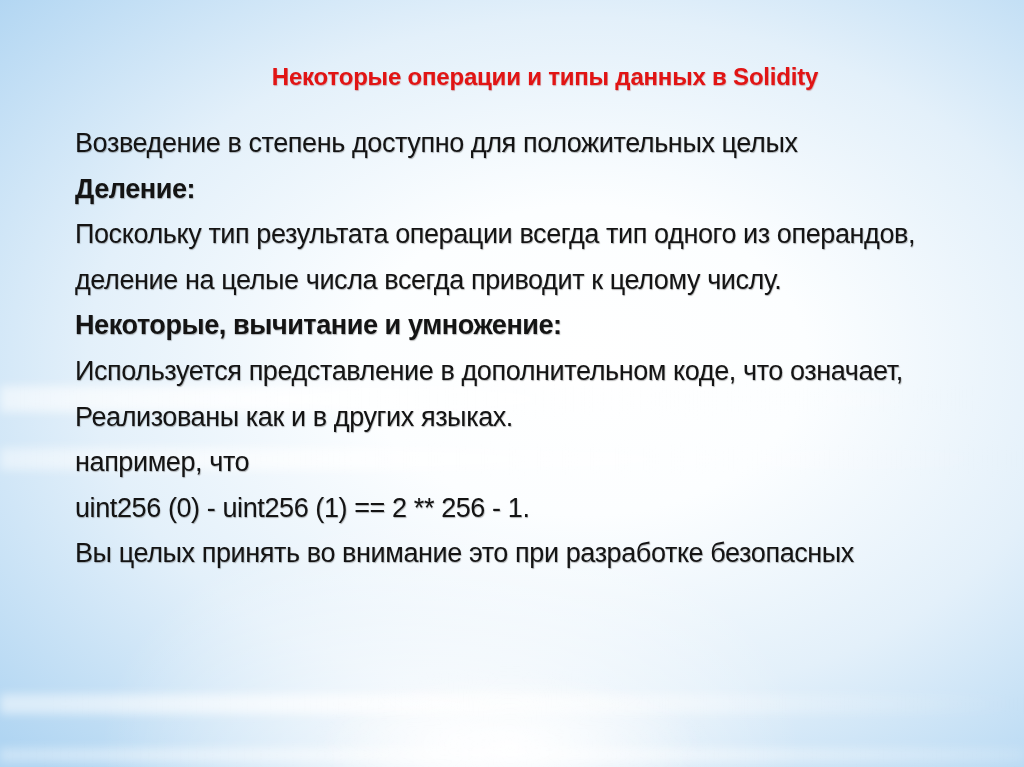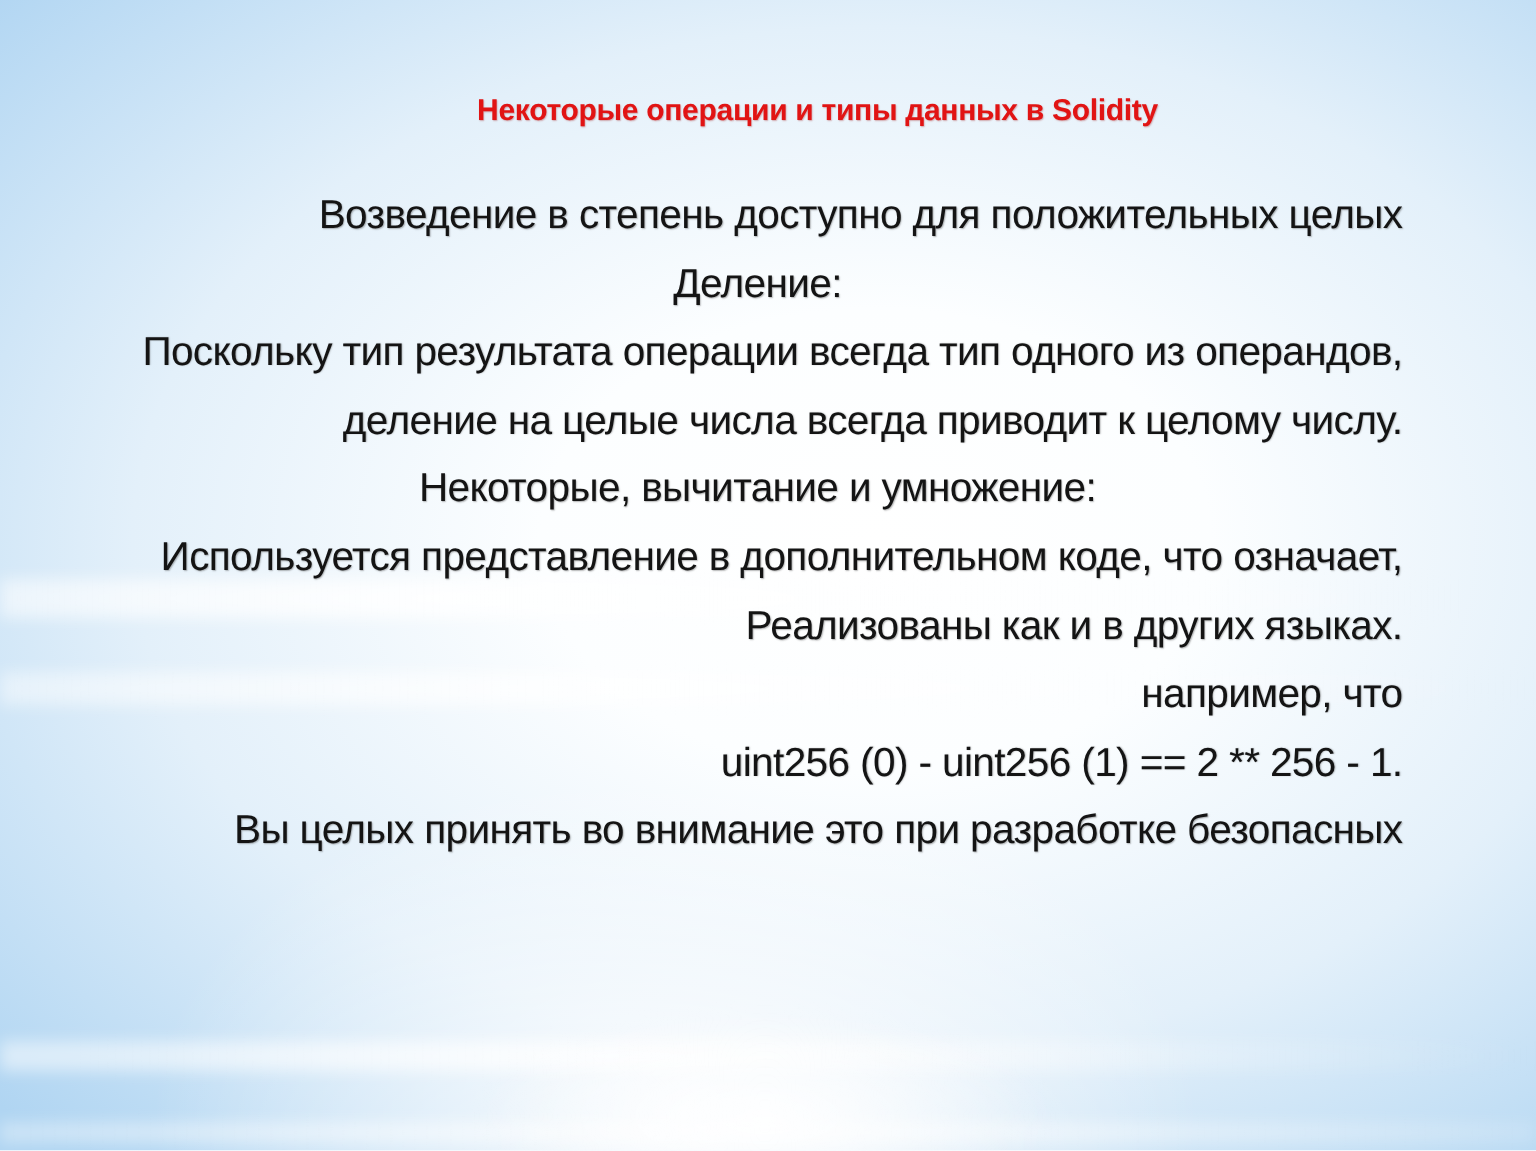--- a/index.html
+++ b/index.html
@@ -49,46 +49,44 @@
     background: radial-gradient(closest-side at 50% 60%, rgba(255,255,255,0.9) 0%, rgba(255,255,255,0.0) 75%);
     filter: blur(4px);
     pointer-events: none;
   }
   .title {
     position: absolute;
     top: 63px;
     left: 66px;
     right: 0;
     text-align: center;
-    font-size: 20px;
+    font-size: 24px;
     font-weight: bold;
     letter-spacing: -0.2px;
     color: #e11414;
     text-shadow: 0.5px 0.5px 1px rgba(160, 30, 30, 0.35);
     white-space: nowrap;
   }
   .content {
     position: absolute;
     top: 121px;
     left: 75px;
     width: 860px;
   }
   .line {
     height: 45.6px;
     line-height: 45.6px;
     font-size: 27px;
     letter-spacing: -0.4px;
     color: #141414;
     text-shadow: 0.6px 0.6px 1px rgba(70, 70, 70, 0.4);
     white-space: nowrap;
-    text-align: right;
   }
   .line.center {
-    text-align: center;
-    font-weight: normal;
+    font-weight: bold;
   }
 </style>
 </head>
 <body>
 
 <div class="slide">
 
   <div class="streak streak-1"></div>
   <div class="streak streak-2"></div>
   <div class="streak streak-3"></div>

